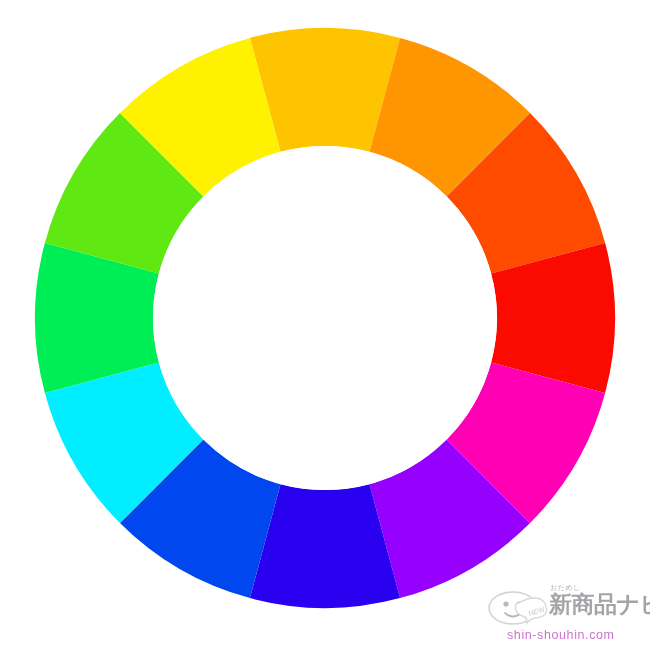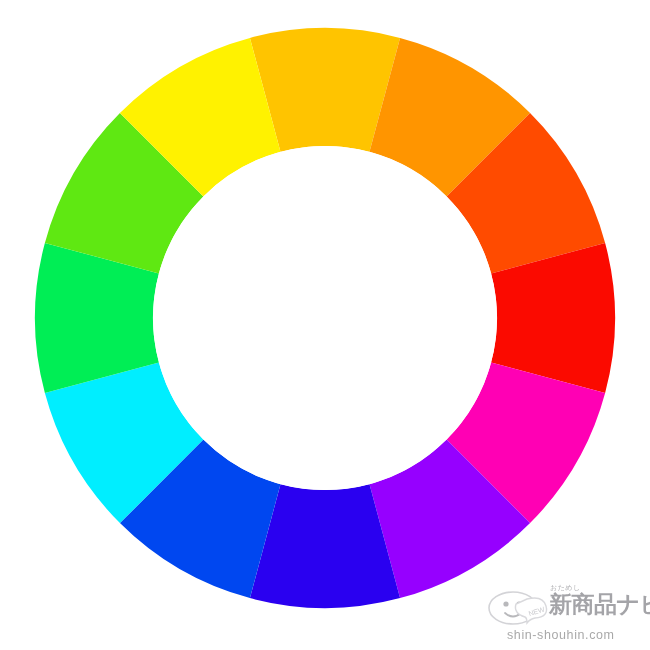--- a/index.html
+++ b/index.html
@@ -38,21 +38,21 @@
     font-size:23px;line-height:25px;
     color:#6e6e74;
     font-weight:bold;
     letter-spacing:-0.5px;
     white-space:nowrap;
     margin:0;
   }
   #wm-url{
     position:absolute;left:20px;top:45px;
     font-size:12.5px;
-    color:#737373;
+    color:#a21caf;
     letter-spacing:0.6px;
     white-space:nowrap;
   }
 </style>
 </head>
 <body>
 
 <div id="stage">
 
   <svg id="wheel-svg" width="650" height="650" viewBox="0 0 650 650">

